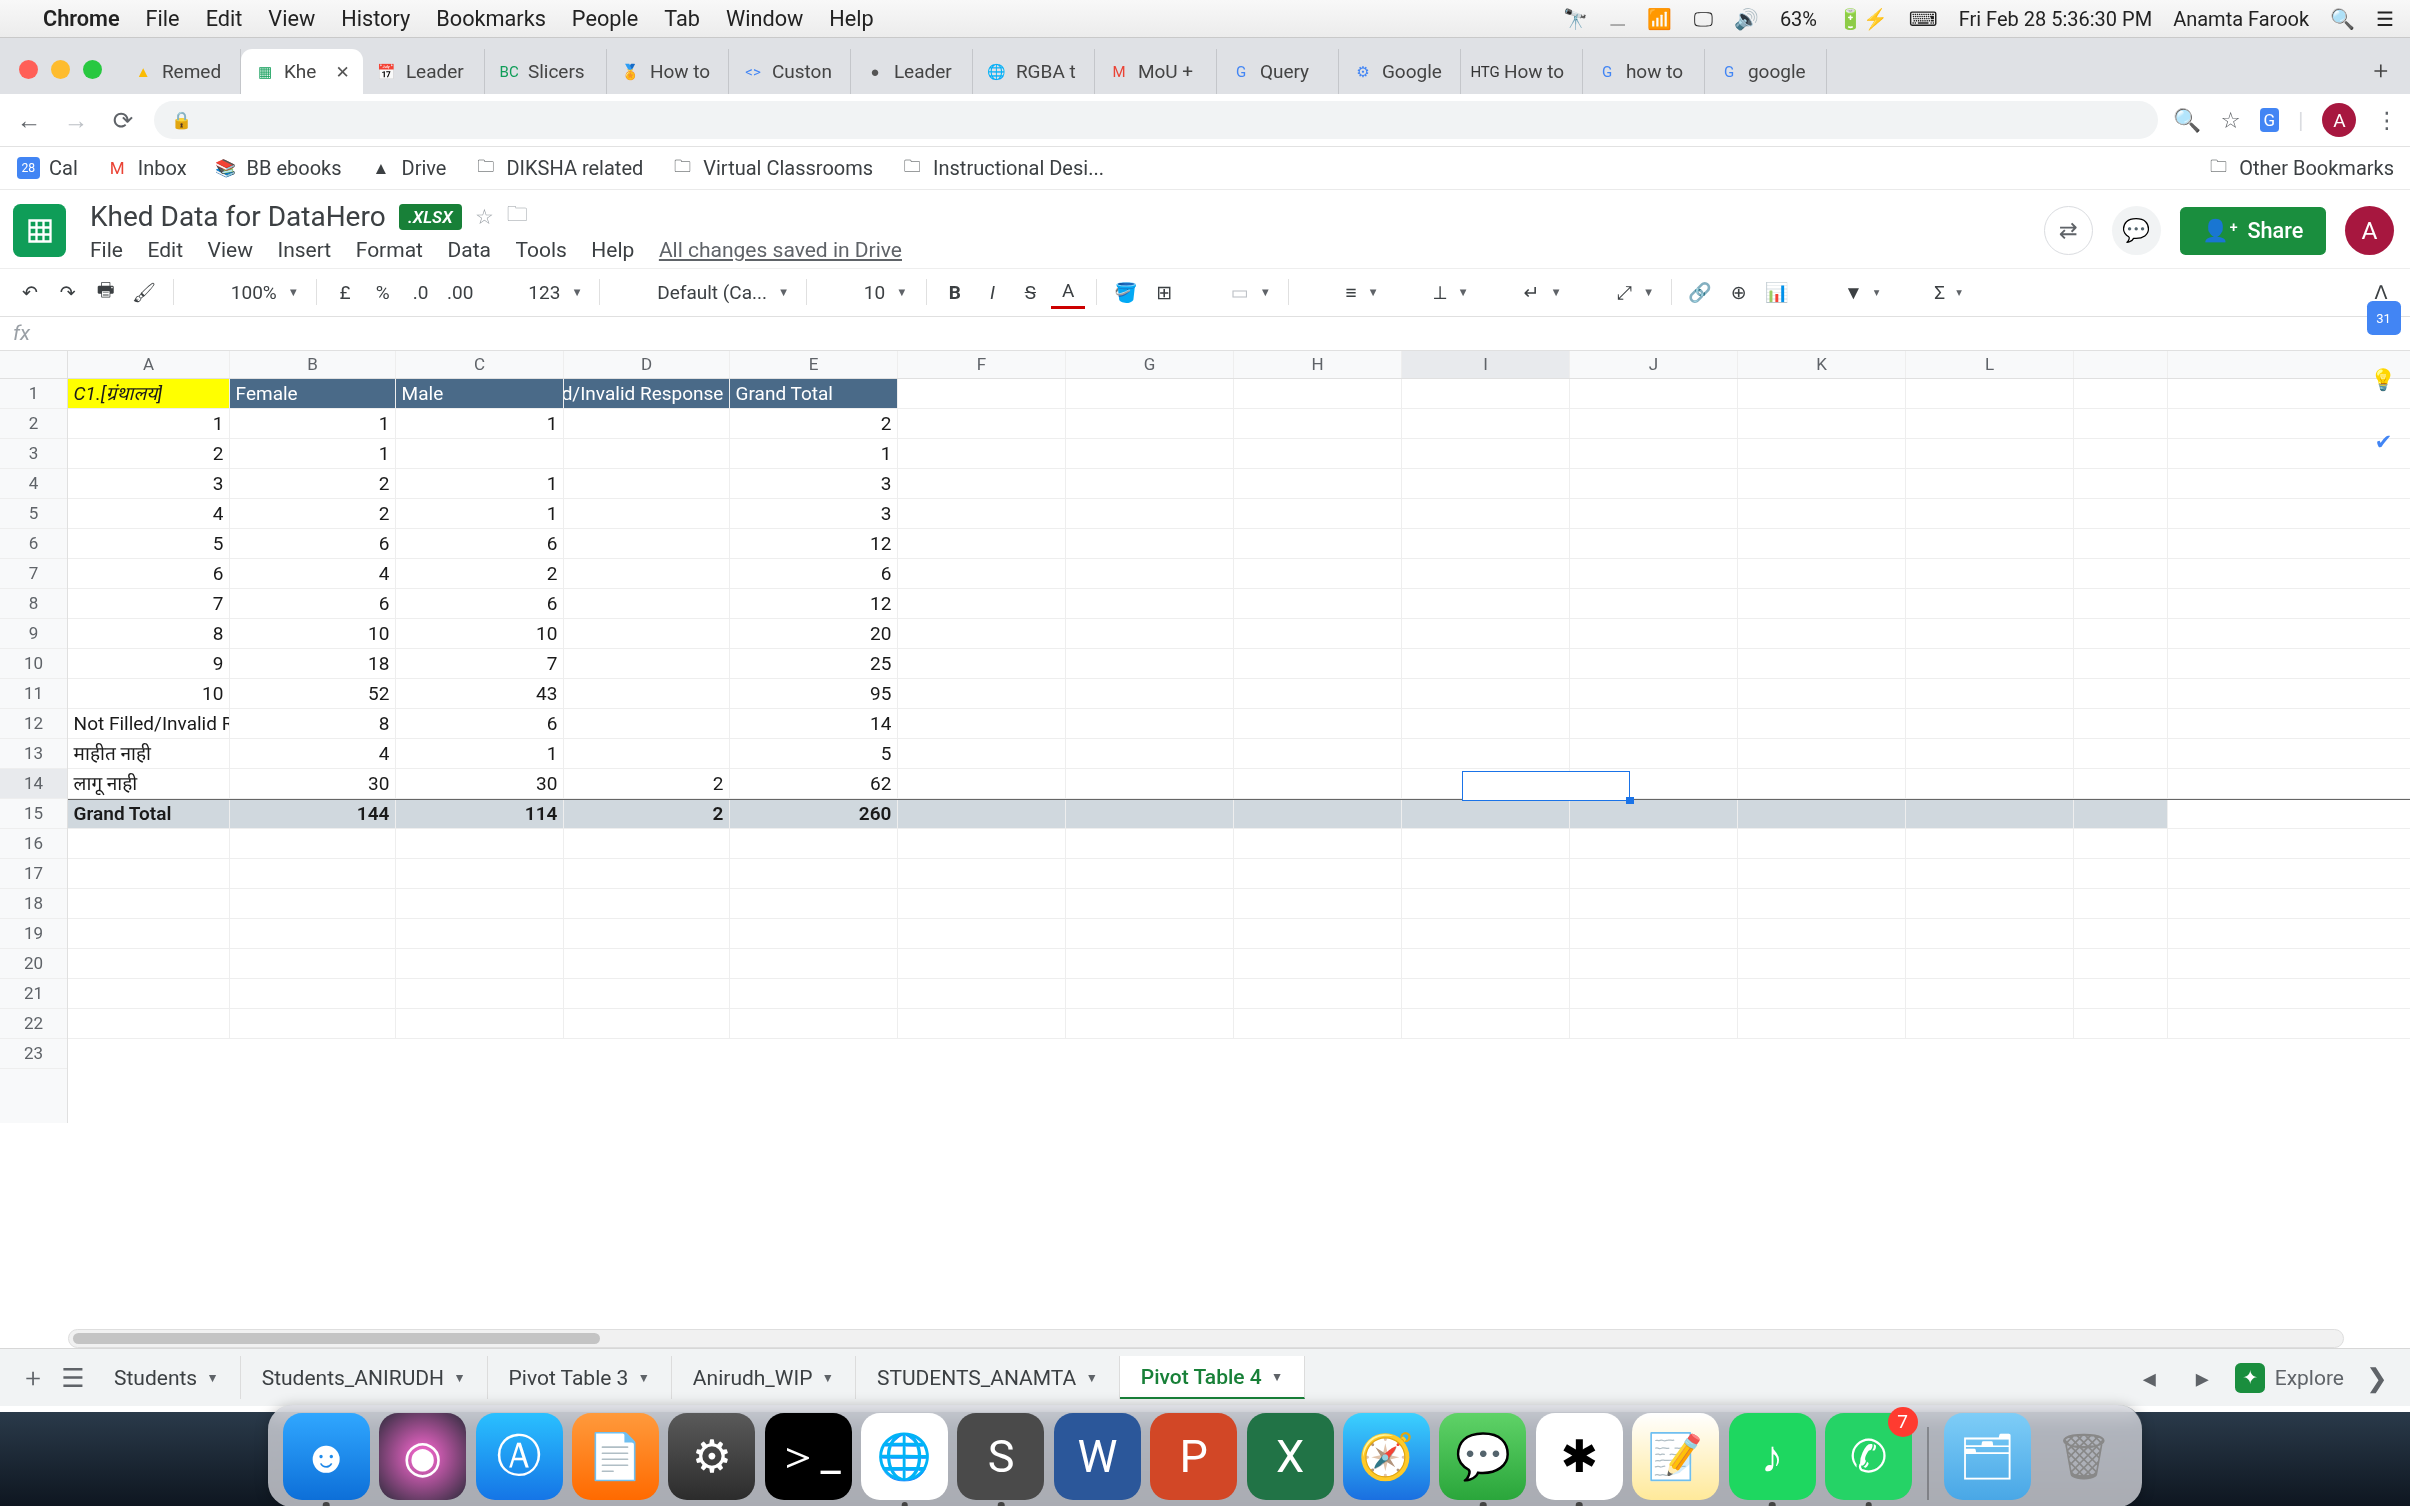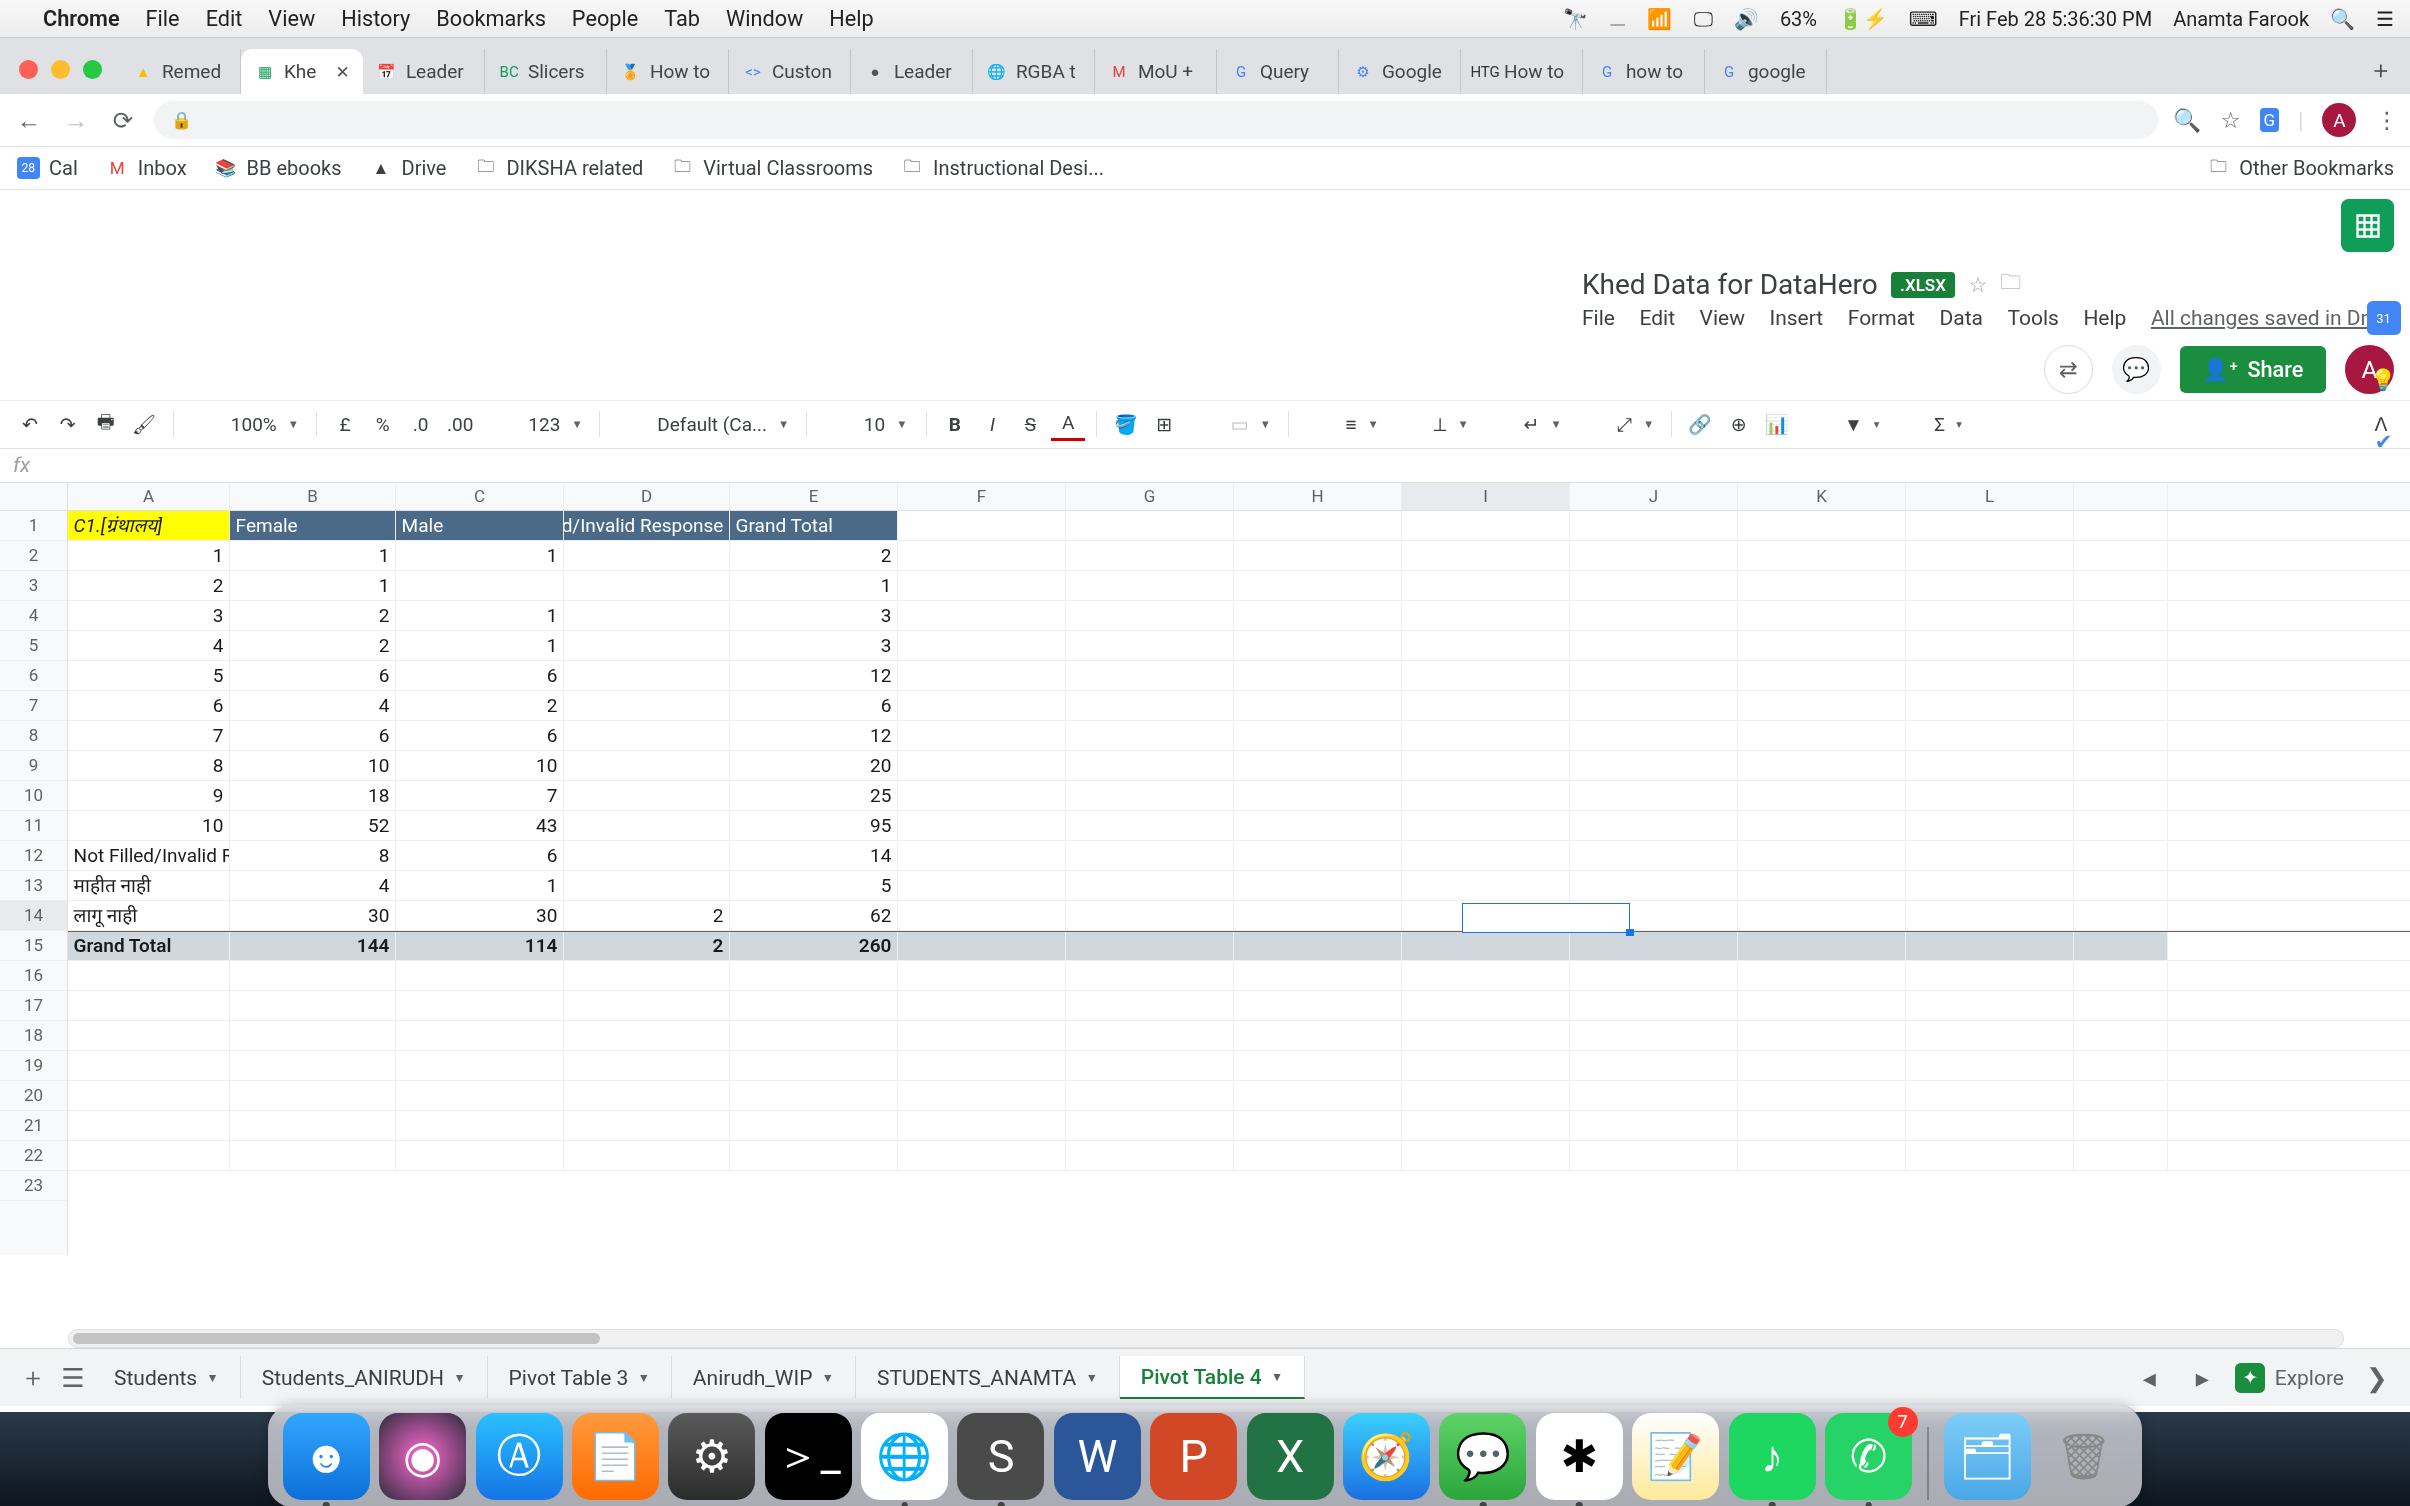--- a/index.html
+++ b/index.html
@@ -30,27 +30,27 @@
 .omnibox .lock{color:#5f6368;font-size:17px;}
 .addrR{display:flex;align-items:center;gap:19px;color:#5f6368;font-size:22.6px;}
 .avatar{width:34px;height:34px;border-radius:50%;background:#a7173f;color:#fff;display:flex;align-items:center;justify-content:center;font-size:19px;}
 
 .bookmarks{height:43px;background:#fff;display:flex;align-items:center;padding:0 17px;gap:28px;font-size:20px;color:#3c4043;border-bottom:0.9px solid #eaeaea;}
 .bm{display:flex;align-items:center;gap:9.4px;white-space:nowrap;}
 .bm .bi{width:22.6px;height:22.6px;display:inline-flex;align-items:center;justify-content:center;font-size:17px;}
 .bmR{margin-left:auto;}
 
 
-.sheets-hdr{display:flex;align-items:flex-end;padding:9.4px 17px 5.6px 13px;gap:15px;flex-direction:column;}
+.sheets-hdr{display:flex;align-items:center;padding:9.4px 17px 5.6px 13px;gap:24px;}
 .sheets-logo{width:53px;height:53px;background:#0f9d58;border-radius:7.5px;display:flex;align-items:center;justify-content:center;}
 .sheets-logo svg{fill:#fff;}
 .doc-col{display:flex;flex-direction:column;gap:3.8px;}
 .doc-title-row{display:flex;align-items:center;gap:13px;}
 .doc-title{font-size:28px;color:#3c4043;}
-.xlsx{background:#188038;color:#fff;font-size:17px;padding:2.8px 9.4px;border-radius:3.8px;font-weight:600;}
+.xlsx{background:#188038;color:#fff;font-size:17px;padding:2.8px 9.4px;border-radius:3.8px;font-weight:600;font-style:italic;}
 .star{color:#9aa0a6;font-size:21px;}
 .menu2{display:flex;gap:24.5px;font-size:21px;color:#3c4043;}
 .menu2 .saved{color:#5f6368;text-decoration:underline;}
 .hdrR{margin-left:auto;display:flex;align-items:center;gap:19px;}
 .circlebtn{width:49px;height:49px;border-radius:50%;border:0.9px solid #dadce0;display:flex;align-items:center;justify-content:center;color:#5f6368;font-size:22.6px;}
 .share{background:#1a8e3e;color:#fff;border-radius:5.6px;padding:11.3px 22.6px;font-size:21.7px;display:flex;align-items:center;gap:9.4px;font-weight:500;}
 .avatar2{width:49px;height:49px;border-radius:50%;background:#a7173f;color:#fff;display:flex;align-items:center;justify-content:center;font-size:24.5px;}
 
 
 .toolbar{height:49px;border-top:0.9px solid #eee;border-bottom:0.9px solid #e0e0e0;display:flex;align-items:center;padding:0 13px;gap:3.8px;font-size:19px;color:#3c4043;}

